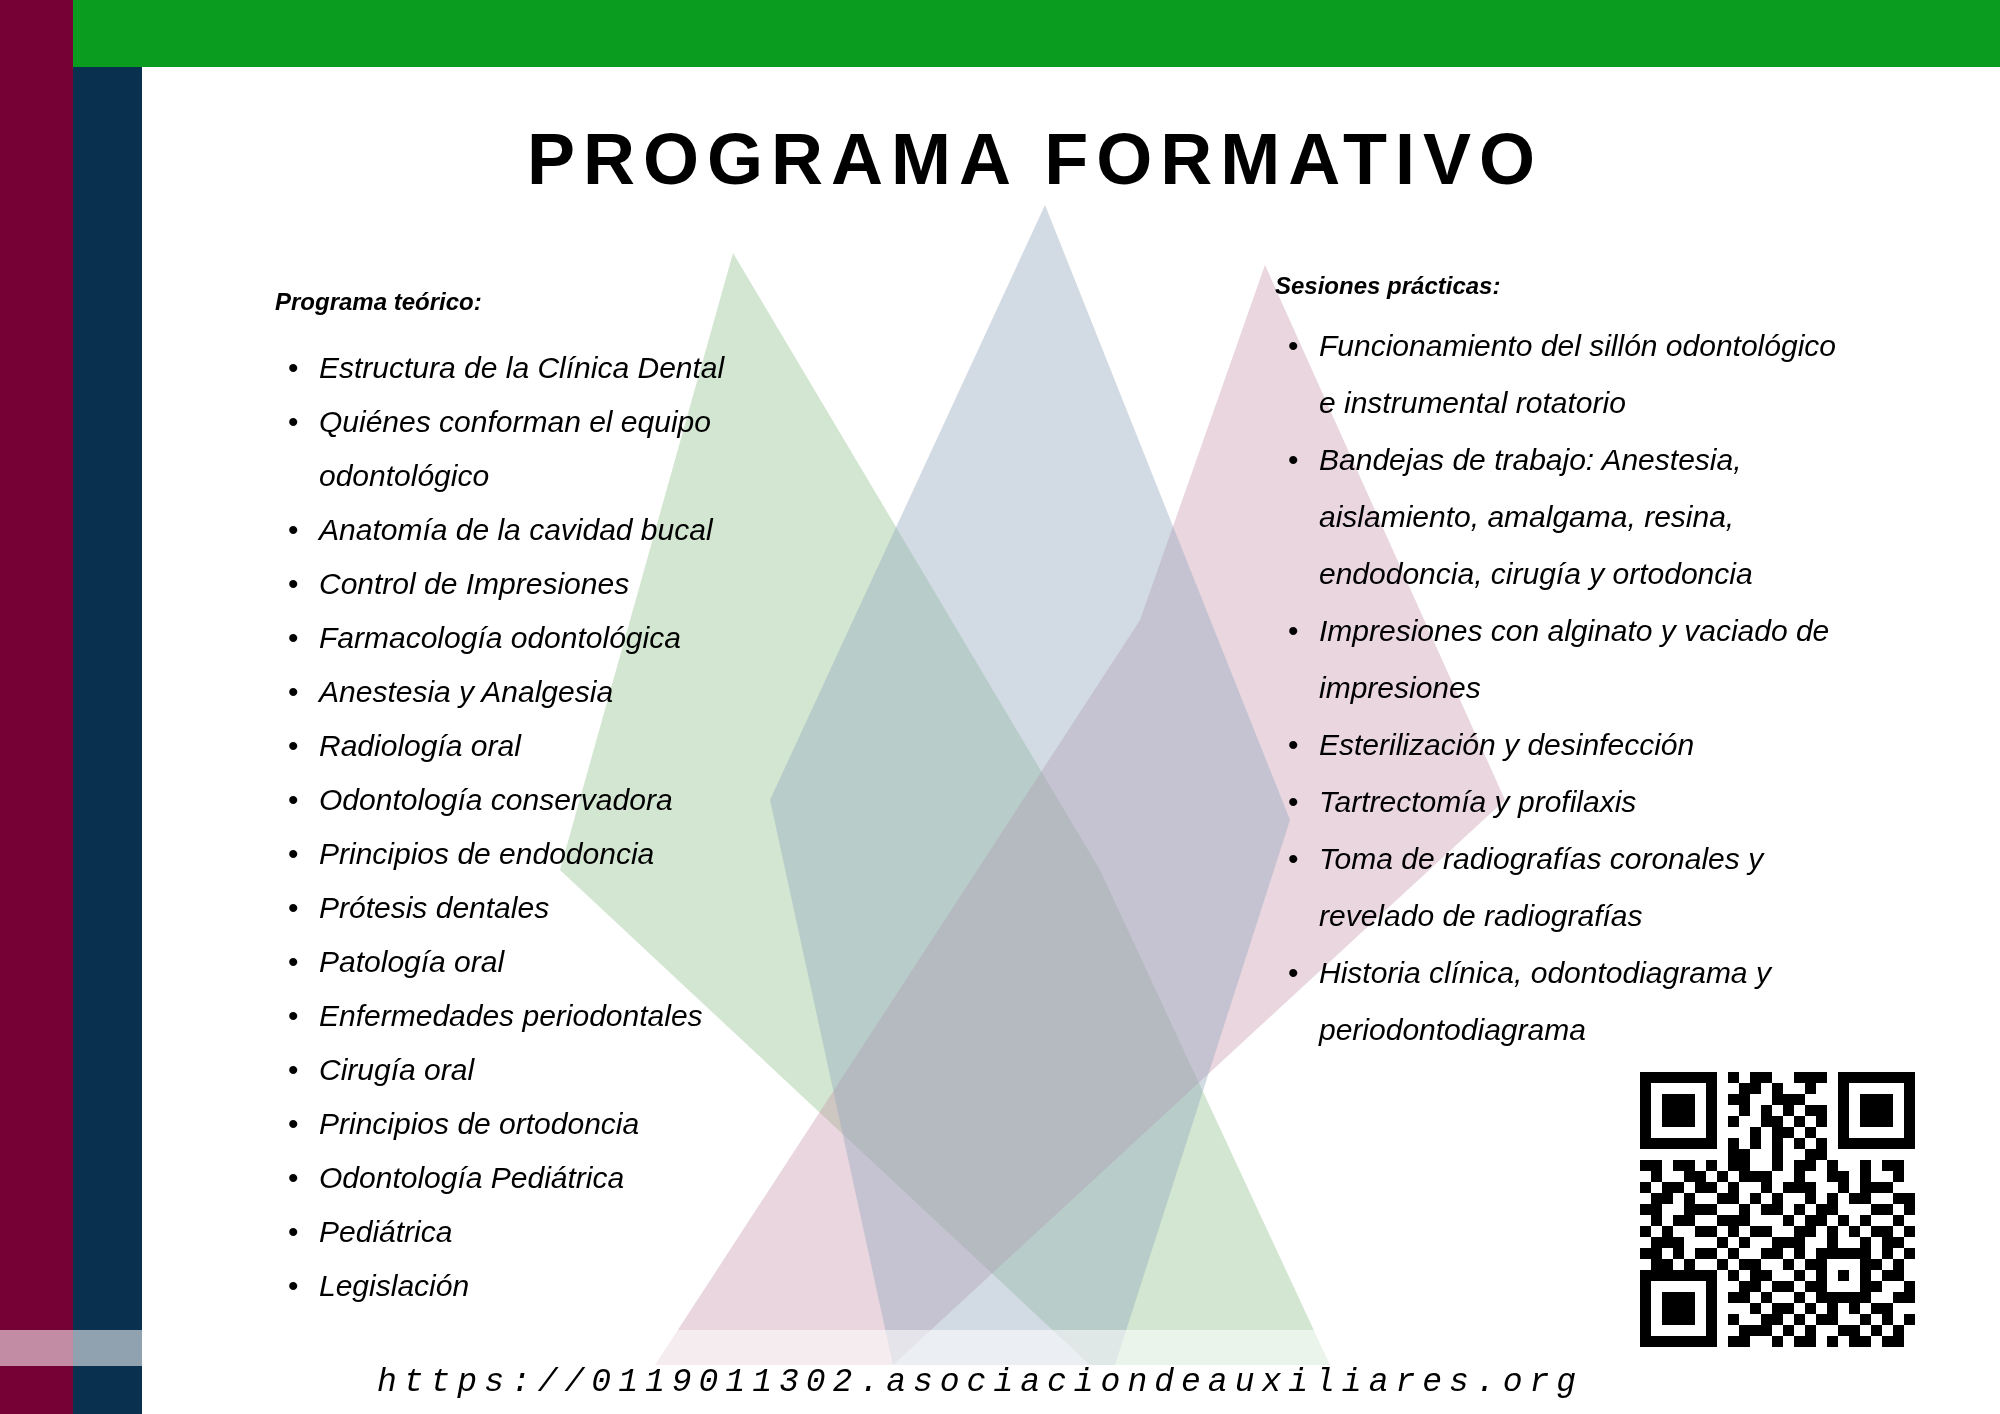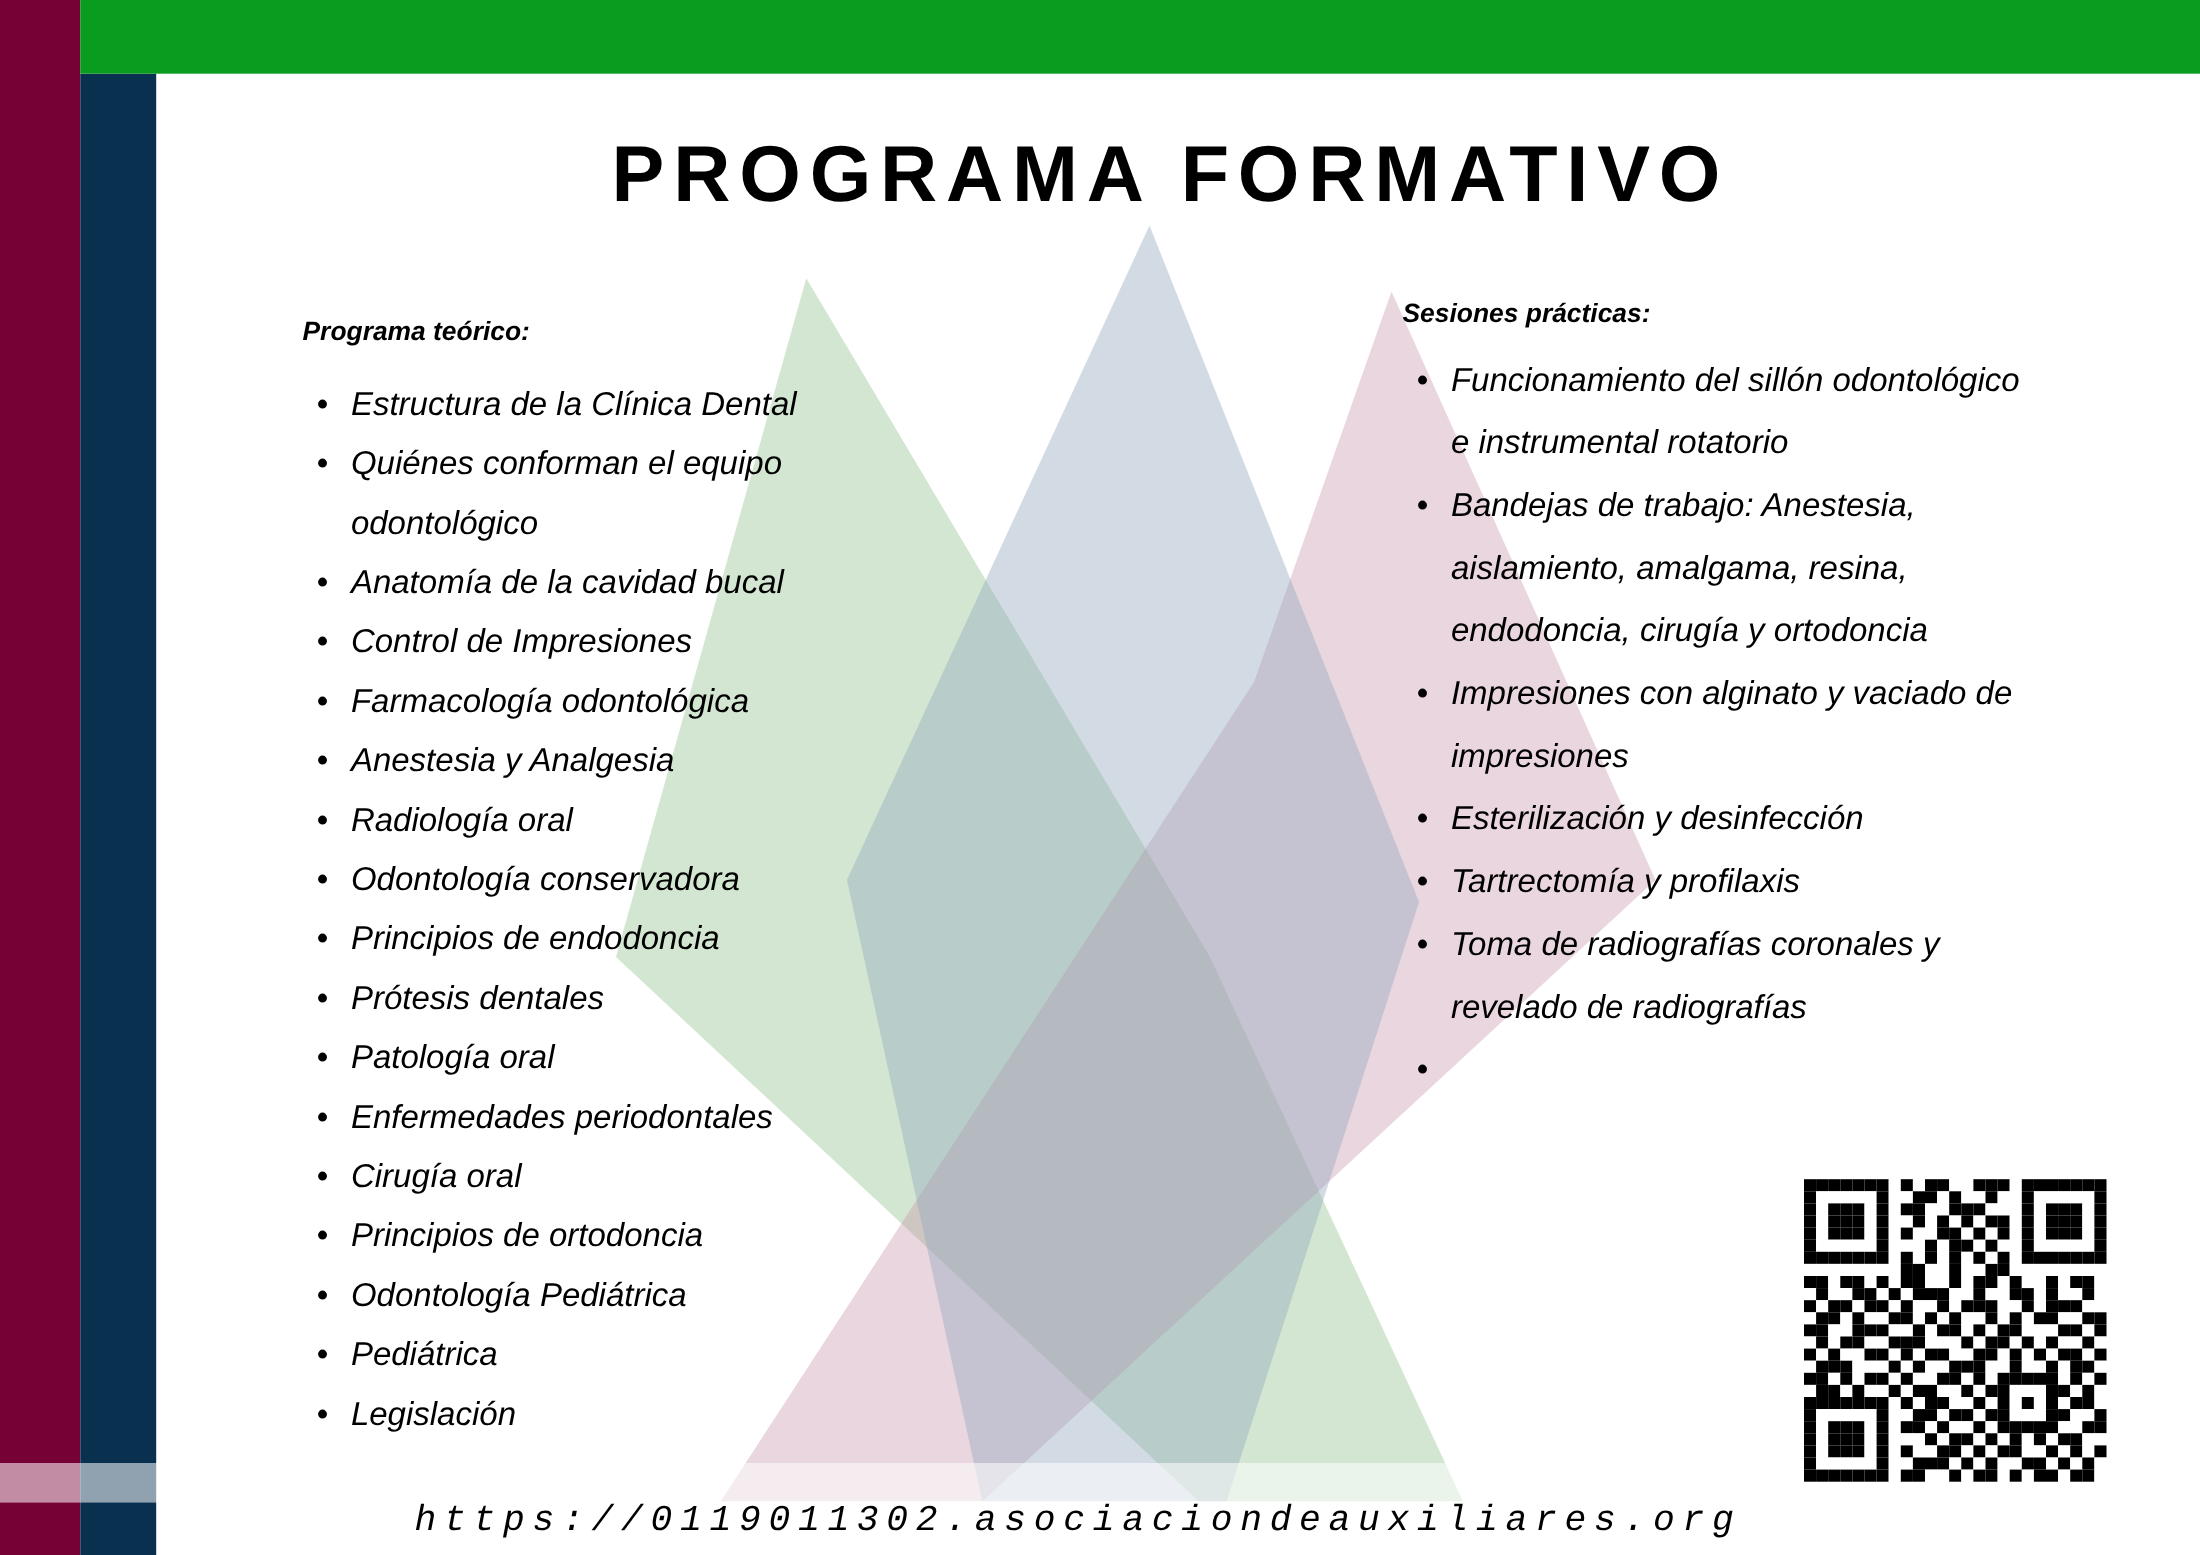--- a/index.html
+++ b/index.html
@@ -19,21 +19,20 @@
     clip-path:polygon(1265px 265px,1505px 800px,893px 1365px,655px 1365px,1140px 620px);}
   .petal-blue{background:rgba(148,170,190,0.42);
     clip-path:polygon(1045px 205px,1290px 820px,1115px 1365px,893px 1365px,770px 800px);}
   .petal-fade{position:absolute;left:0;top:1330px;width:2000px;height:36px;
     background:rgba(255,255,255,0.55);}
   
   .title{
     position:absolute;left:142px;top:118px;width:1786px;margin:0;
     text-align:center;font-size:72px;font-weight:700;letter-spacing:8px;
     white-space:nowrap;
-    padding-left:29px;
   }
   
   .col{position:absolute;}
   .col-left{left:275px;top:288px;width:545px;}
   .col-right{left:1275px;top:272px;width:645px;}
   .col h2{margin:0;font-size:24px;font-style:italic;font-weight:700;line-height:1.2;}
   .col ul{list-style:none;margin:0;padding:0;}
   .col-left ul{margin-top:24px;}
   .col-right ul{margin-top:16px;}
   .col li{display:flex;align-items:flex-start;font-size:30px;font-style:italic;}
@@ -171,20 +170,22 @@
           <span class="bullet">•</span>
           <span class="item-text">Tartrectomía y profilaxis</span>
         </li>
         <li>
           <span class="bullet">•</span>
           <span class="item-text">Toma de radiografías coronales y
 revelado de radiografías</span>
         </li>
         <li>
           <span class="bullet">•</span>
+          <span class="item-text">Historia clínica, odontodiagrama y
+periodontodiagrama</span>
         </li>
       </ul>
   </section>
 
   <div class="qr" id="qr">
       <div class="m1"></div>
       <div class="m1"></div>
       <div class="m1"></div>
       <div class="m1"></div>
       <div class="m1"></div>

